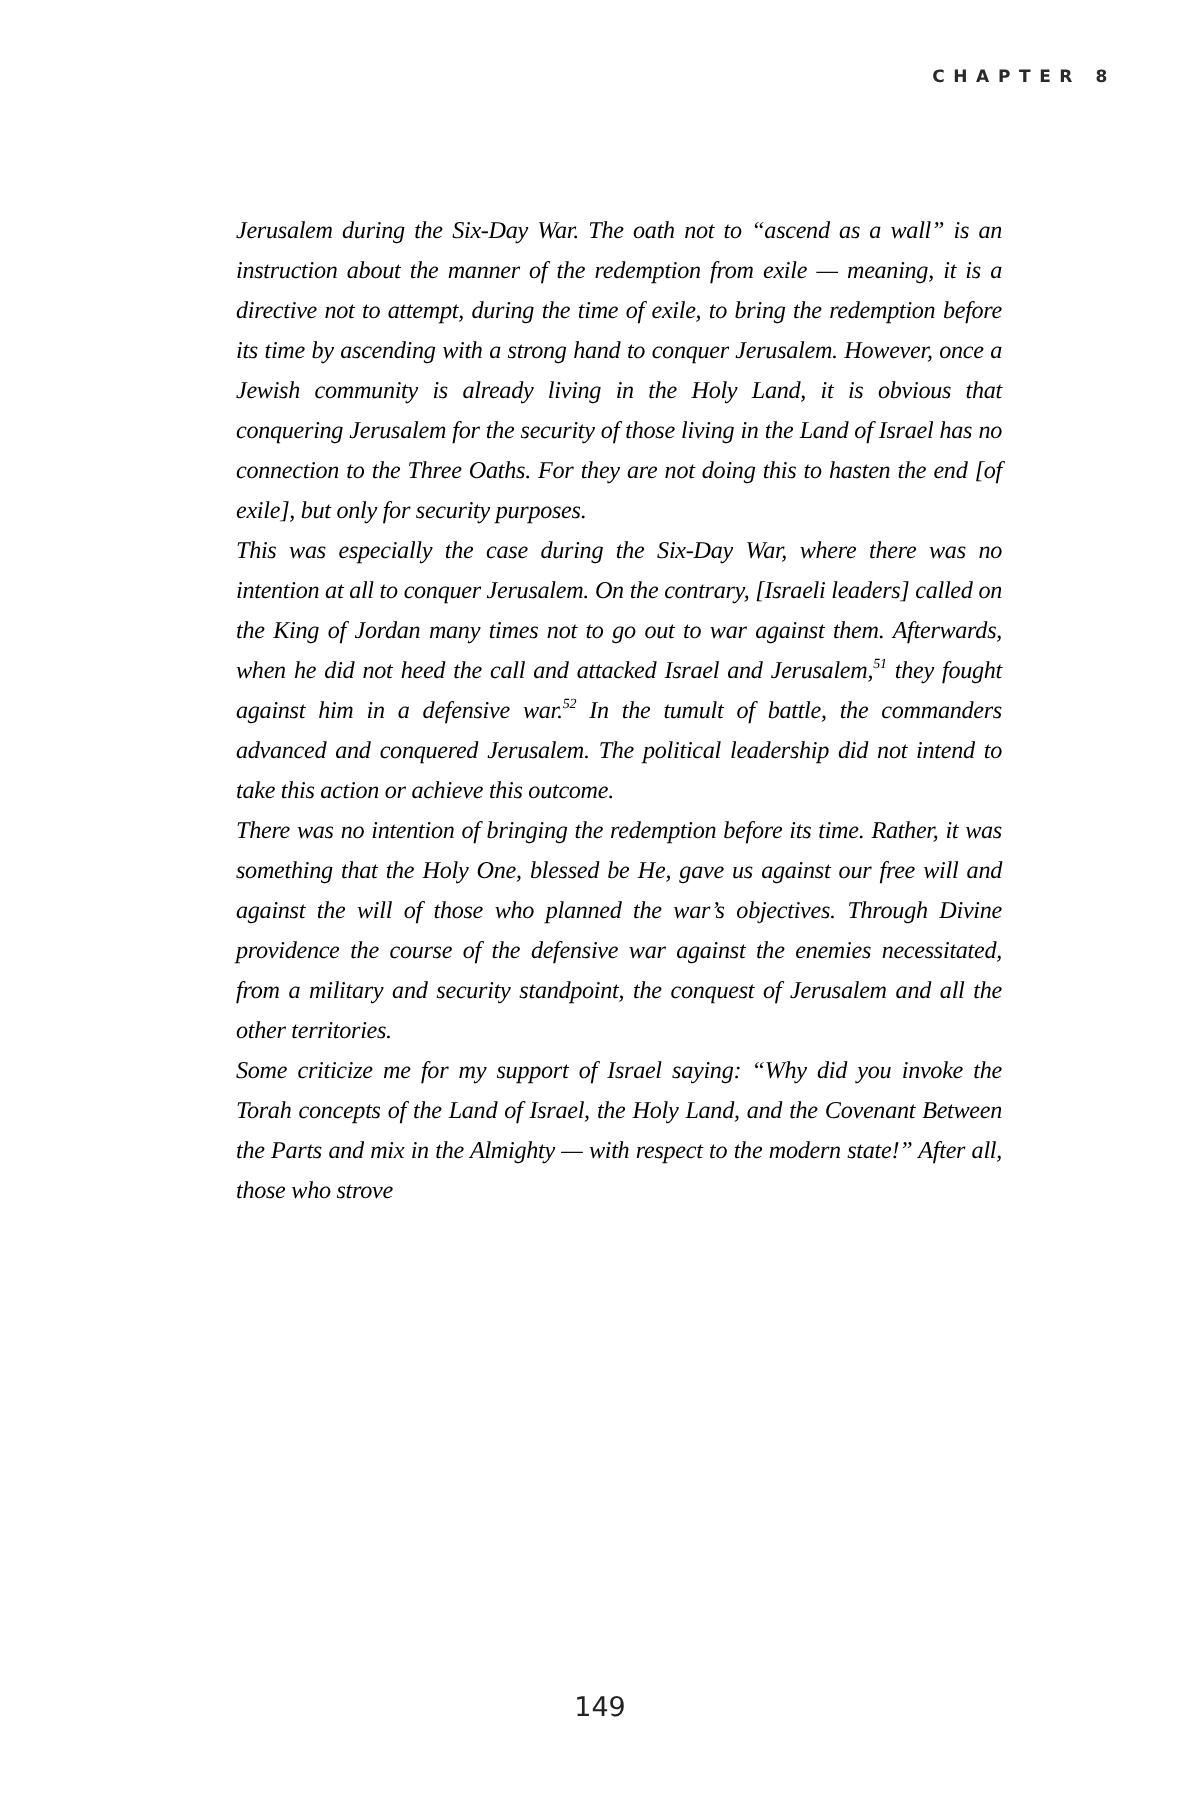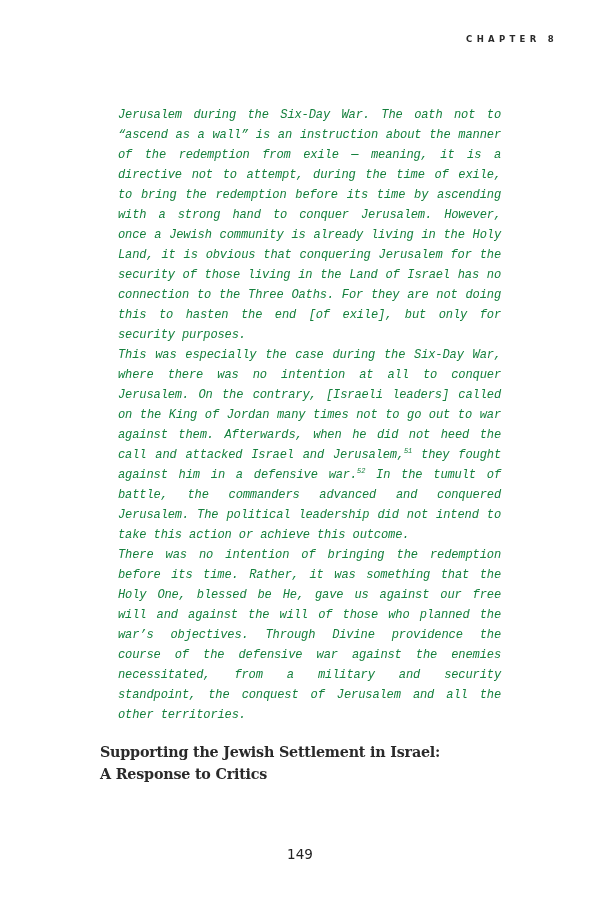--- a/index.html
+++ b/index.html
@@ -4,22 +4,22 @@
   <style>
     html, body { margin: 0; padding: 0; background: #ffffff; }
     body { width: 600px; height: 900px; position: relative; overflow: hidden; color: #333333; }
     .running-head {
       position: absolute; top: 34px; right: 42px;
       font-family: "DejaVu Sans", sans-serif; font-size: 8.5px; font-weight: bold;
       letter-spacing: 4.3px; color: #2a2a2a; text-align: center;
     }
     .page { position: absolute; left: 100px; width: 401px; top: 105px; }
     .quote {
-      margin: 0 0 0 18px; font-family: Liberation Mono, monospace; font-style: italic;
-      font-size: 12.1px; line-height: 20px; text-align: justify; color: #15803d;
+      margin: 0 0 0 18px; font-family: Liberation Serif, serif; font-style: italic;
+      font-size: 12.1px; line-height: 20px; text-align: justify; color: #000000;
       letter-spacing: -0.15px;
     }
     .quote + .quote { }
     .heading {
       font-family: "DejaVu Serif", serif; font-weight: bold; font-size: 14.3px;
       line-height: 22px; color: #2a2a2a; margin: 16px 0 0 0; letter-spacing: -0.2px;
     }
     .body-para {
       font-family: "Liberation Serif", serif; font-size: 14.4px; line-height: 21px;
       text-align: justify; color: #333333; margin: 0;
@@ -36,21 +36,18 @@
 
 <div class="running-head">CHAPTER 8</div>
 
 <div class="page">
   <p class="quote">Jerusalem during the Six-Day War. The oath not to “ascend as a wall” is an instruction about the manner of the redemption from exile — meaning, it is a directive not to attempt, during the time of exile, to bring the redemption before its time by ascending with a strong hand to conquer Jerusalem. However, once a Jewish community is already living in the Holy Land, it is obvious that conquering Jerusalem for the security of those living in the Land of Israel has no connection to the Three Oaths. For they are not doing this to hasten the end [of exile], but only for security purposes.</p>
 
   <p class="quote"><span>This was especially the case during the Six-Day War, where there was no intention at all to conquer Jerusalem. On the contrary, [Israeli leaders] called on the King of Jordan many times not to go out to war against them. Afterwards, when he did not heed the call and attacked Israel and Jerusalem,</span><sup>51</sup><span> they fought against him in a defensive war.</span><sup>52</sup><span> In the tumult of battle, the commanders advanced and conquered Jerusalem. The political leadership did not intend to take this action or achieve this outcome.</span></p>
 
   <p class="quote">There was no intention of bringing the redemption before its time. Rather, it was something that the Holy One, blessed be He, gave us against our free will and against the will of those who planned the war’s objectives. Through Divine providence the course of the defensive war against the enemies necessitated, from a military and security standpoint, the conquest of Jerusalem and all the other territories.</p>
 
-  <h2 class="heading">
-    <span>Supporting the Jewish Settlement in Israel:</span><br>
-    <span>A Response to Critics</span>
-  </h2>
 
 
+  <p class="quote">Some criticize me for my support of Israel saying: “Why did you invoke the Torah concepts of the Land of Israel, the Holy Land, and the Covenant Between the Parts and mix in the Almighty — with respect to the modern state!” After all, those who strove</p>
 </div>
 
 <div class="folio">149</div>
 
 </body></html>

